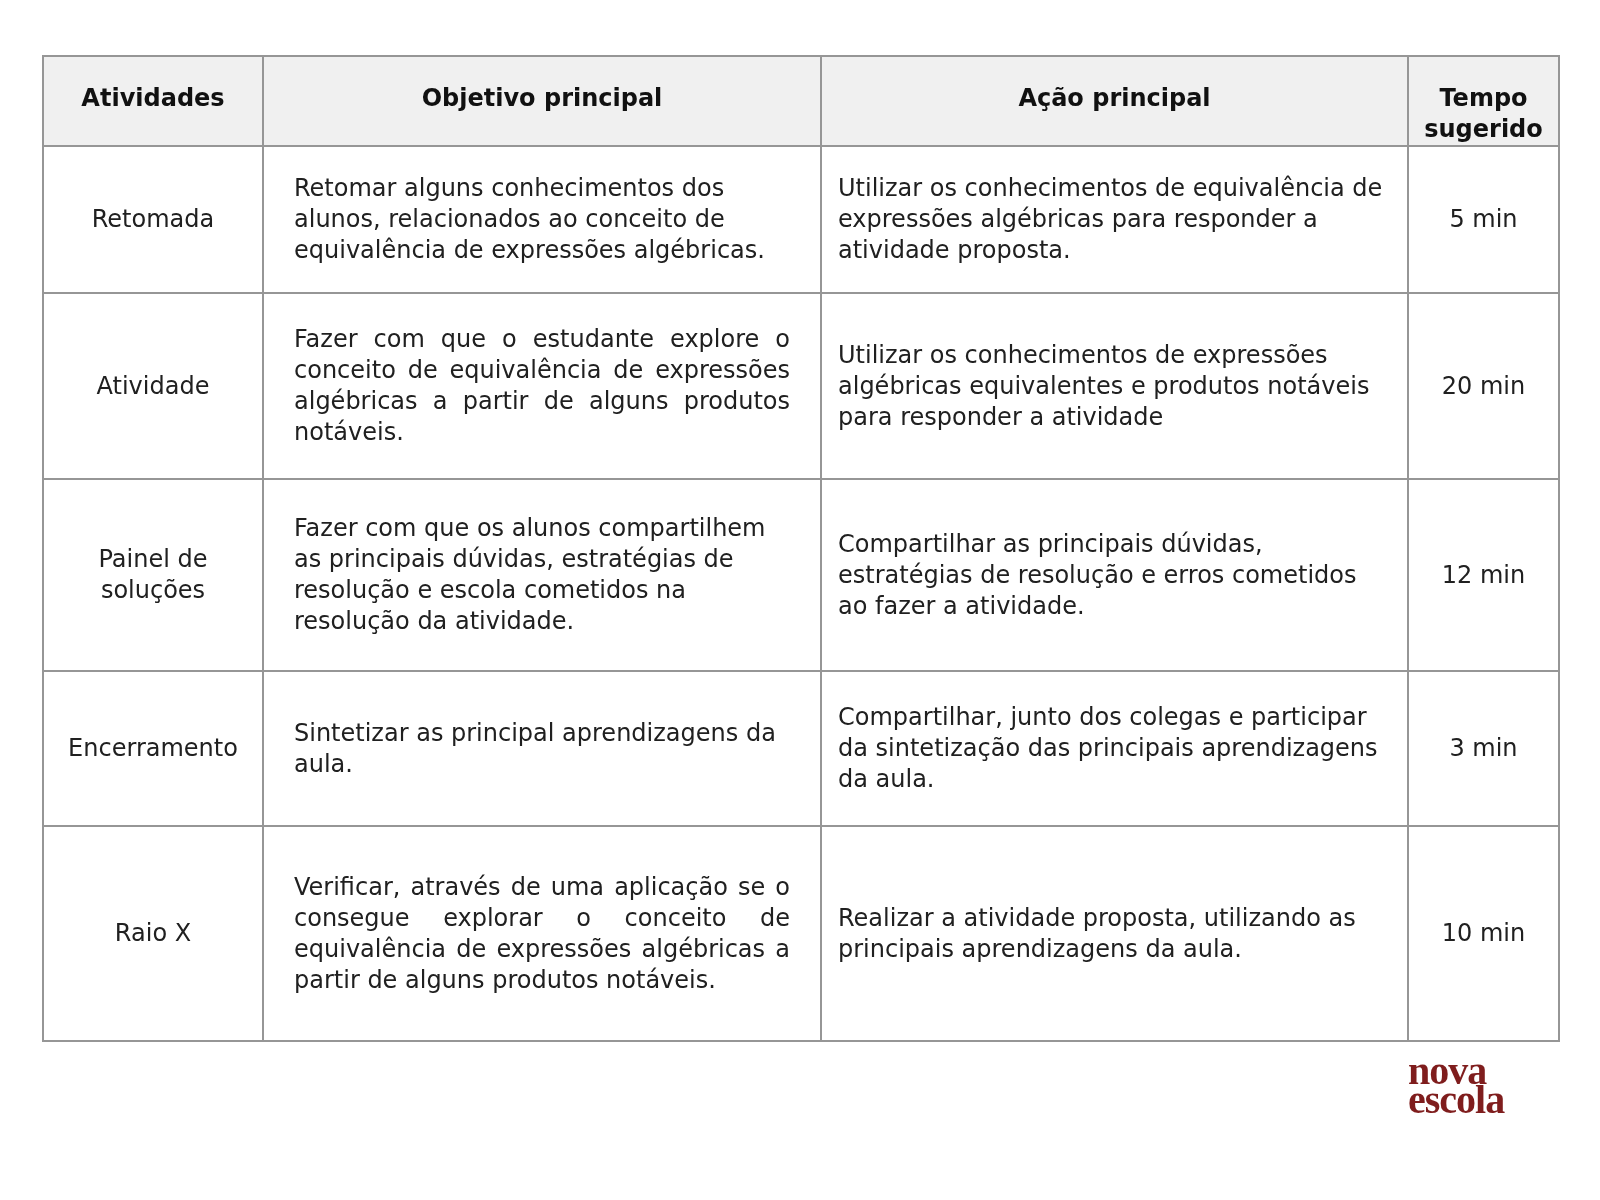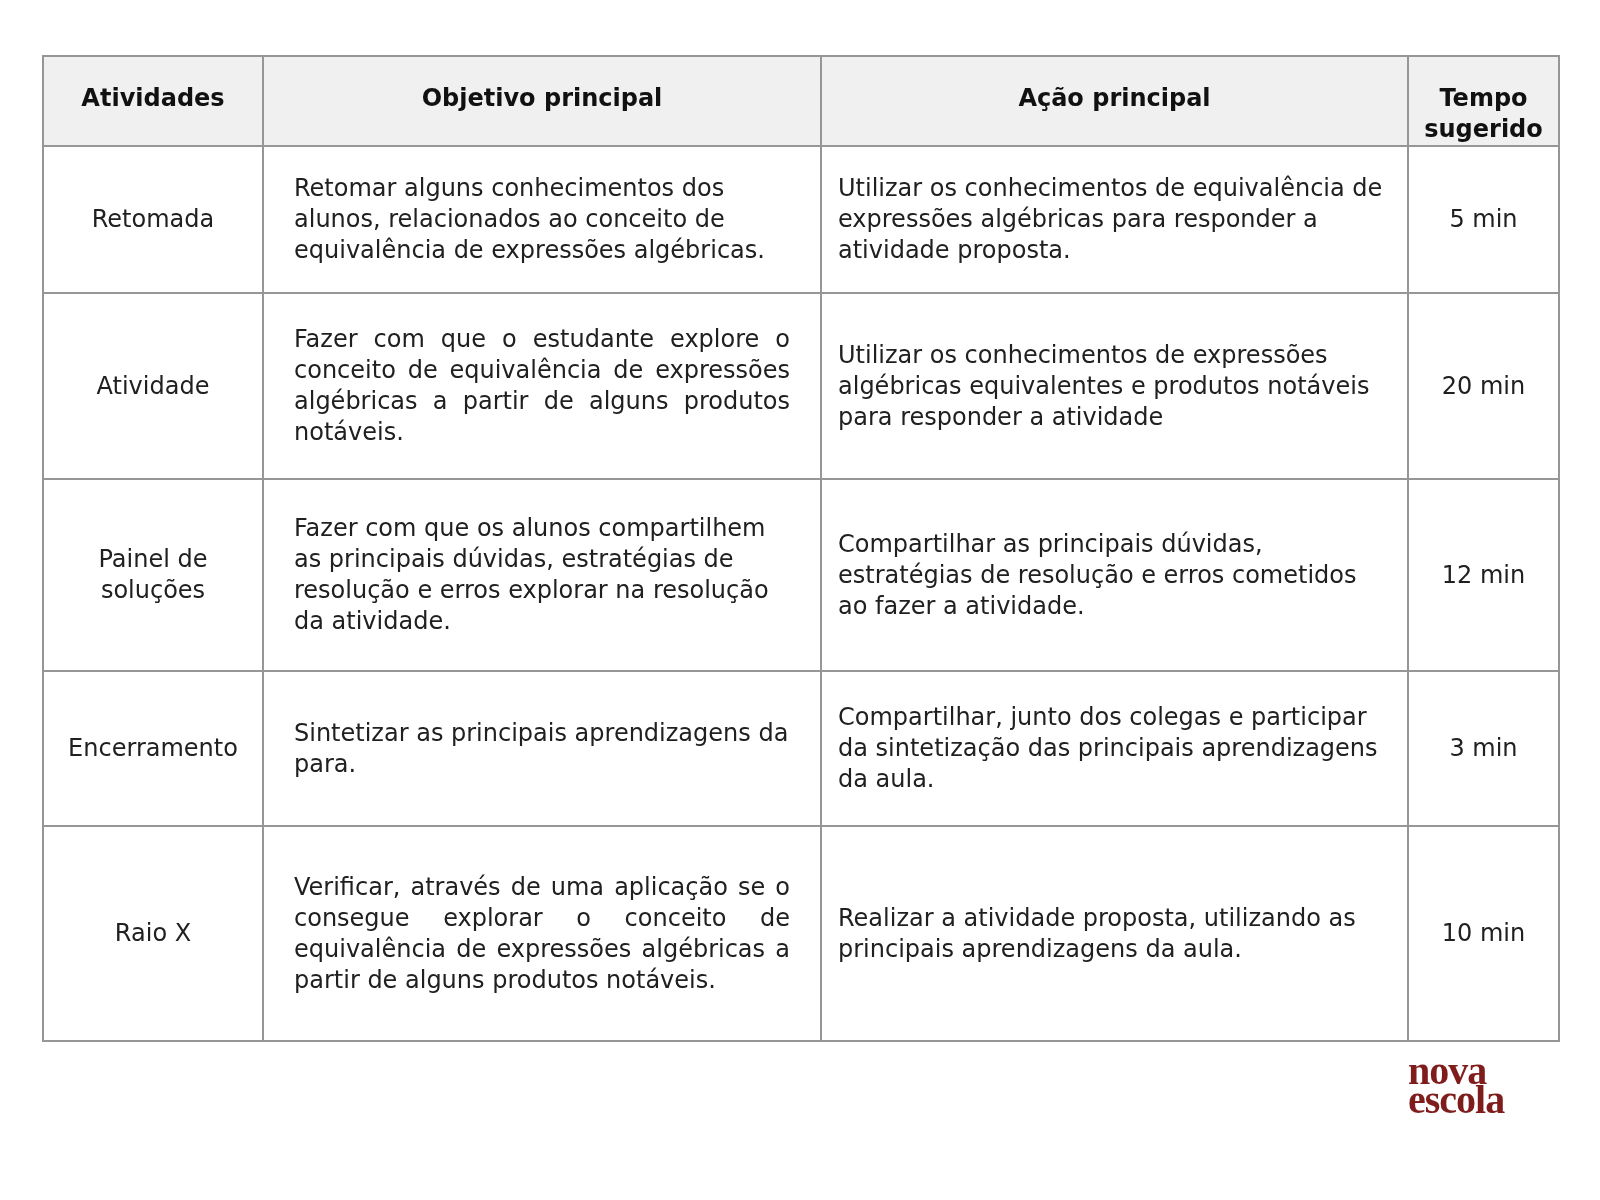--- a/index.html
+++ b/index.html
@@ -101,27 +101,27 @@
         <td class="c4">5 min</td>
       </tr>
       <tr>
         <td class="c1">Atividade</td>
         <td class="c2 justify">Fazer com que o estudante explore o conceito de equivalência de expressões algébricas a partir de alguns produtos notáveis.</td>
         <td class="c3">Utilizar os conhecimentos de expressões algébricas equivalentes e produtos notáveis para responder a atividade</td>
         <td class="c4">20 min</td>
       </tr>
       <tr>
         <td class="c1">Painel de soluções</td>
-        <td class="c2">Fazer com que os alunos compartilhem as principais dúvidas, estratégias de resolução e erros explorar na resolução da atividade.</td>
+        <td class="c2">Fazer com que os alunos compartilhem as principais dúvidas, estratégias de resolução e escola cometidos na resolução da atividade.</td>
         <td class="c3">Compartilhar as principais dúvidas, estratégias de resolução e erros cometidos ao fazer a atividade.</td>
         <td class="c4">12 min</td>
       </tr>
       <tr>
         <td class="c1">Encerramento</td>
-        <td class="c2">Sintetizar as principais aprendizagens da para.</td>
+        <td class="c2">Sintetizar as principal aprendizagens da aula.</td>
         <td class="c3">Compartilhar, junto dos colegas e participar da sintetização das principais aprendizagens da aula.</td>
         <td class="c4">3 min</td>
       </tr>
       <tr>
         <td class="c1">Raio X</td>
         <td class="c2 justify">Verificar, através de uma aplicação se o consegue explorar o conceito de equivalência de expressões algébricas a partir de alguns produtos notáveis.</td>
         <td class="c3">Realizar a atividade proposta, utilizando as principais aprendizagens da aula.</td>
         <td class="c4">10 min</td>
       </tr>
     </tbody>

